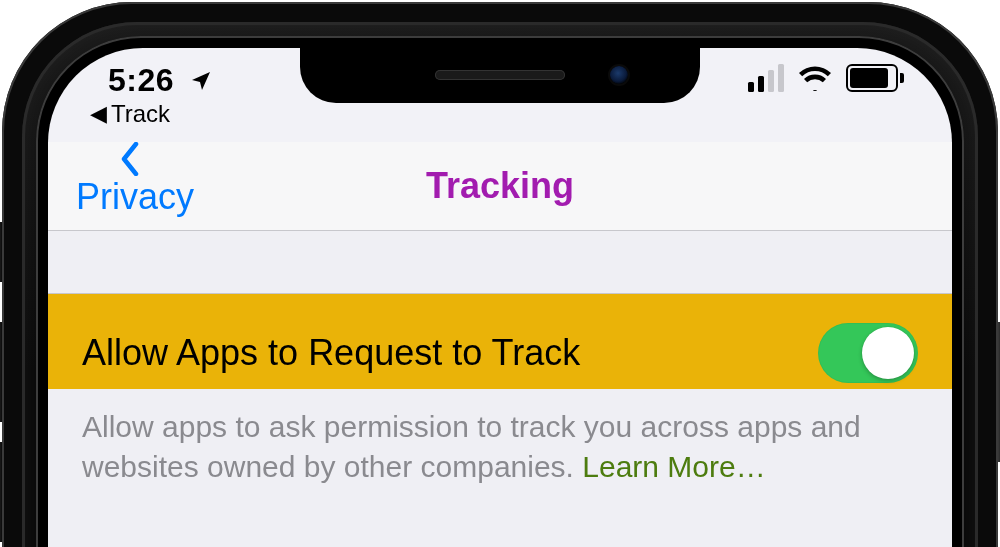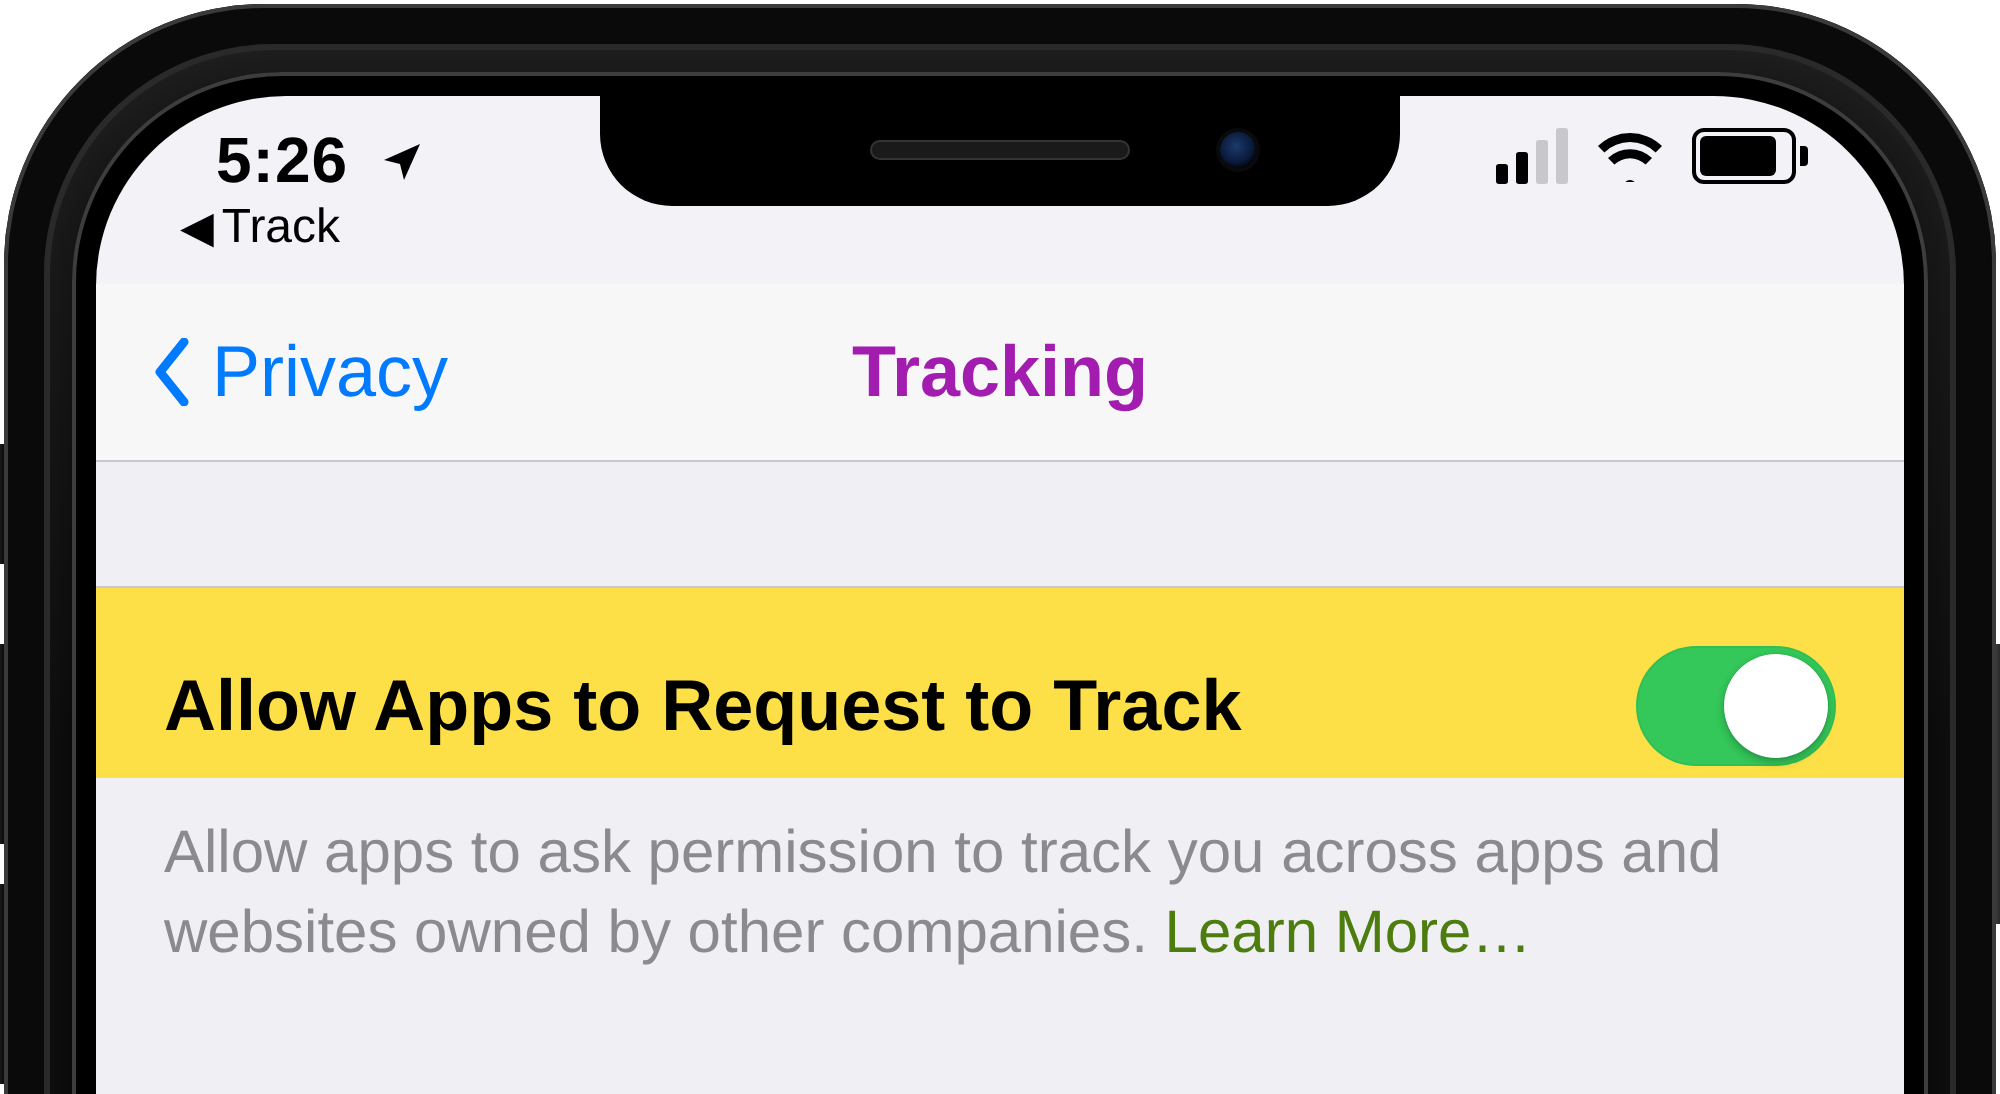--- a/index.html
+++ b/index.html
@@ -89,32 +89,32 @@
 
   
   .navbar{
     position:absolute;left:0;right:0;top:94px;height:88px;
     display:flex;align-items:center;justify-content:center;
     border-bottom:1px solid #c7c7cc;
     background:#f7f7f8;
   }
   .nav-back{
     position:absolute;left:28px;top:0;bottom:0;
-    display:flex;align-items:center;color:#007aff;font-size:36px;
+    display:flex;align-items:center;color:#007aff;font-size:36px;flex-direction:column;
   }
   .nav-back .chev{display:inline-block;width:20px;height:34px;margin-right:10px;}
   .nav-back .chev svg{width:20px;height:34px;display:block;}
   .nav-title{font-size:36px;font-weight:600;color:#a21caf;}
 
   
   .list-spacer{position:absolute;left:0;right:0;top:183px;height:62px;background:#efeff4;border-bottom:1px solid #c7c7cc;}
   .row{
-    position:absolute;left:0;right:0;top:245px;height:120px;background:#fde047;
+    position:absolute;left:0;right:0;top:245px;height:120px;background:#eab308;
     border-top:1px solid #c7c7cc;border-bottom:1px solid #c7c7cc;
-    display:flex;align-items:center;padding:0 34px;box-sizing:border-box;font-weight:bold;
+    display:flex;align-items:center;padding:0 34px;box-sizing:border-box;
   }
   .row-label{font-size:36px;color:#000;flex:1;}
   .switch{
     width:100px;height:60px;border-radius:40px;background:#34c759;position:relative;
     box-shadow:0 0 0 1px rgba(0,0,0,.04) inset;
   }
   .switch .knob{
     position:absolute;right:4px;top:4px;width:52px;height:52px;border-radius:50%;
     background:#fff;box-shadow:0 2px 4px rgba(0,0,0,.25),0 0 0 .5px rgba(0,0,0,.05);
   }

